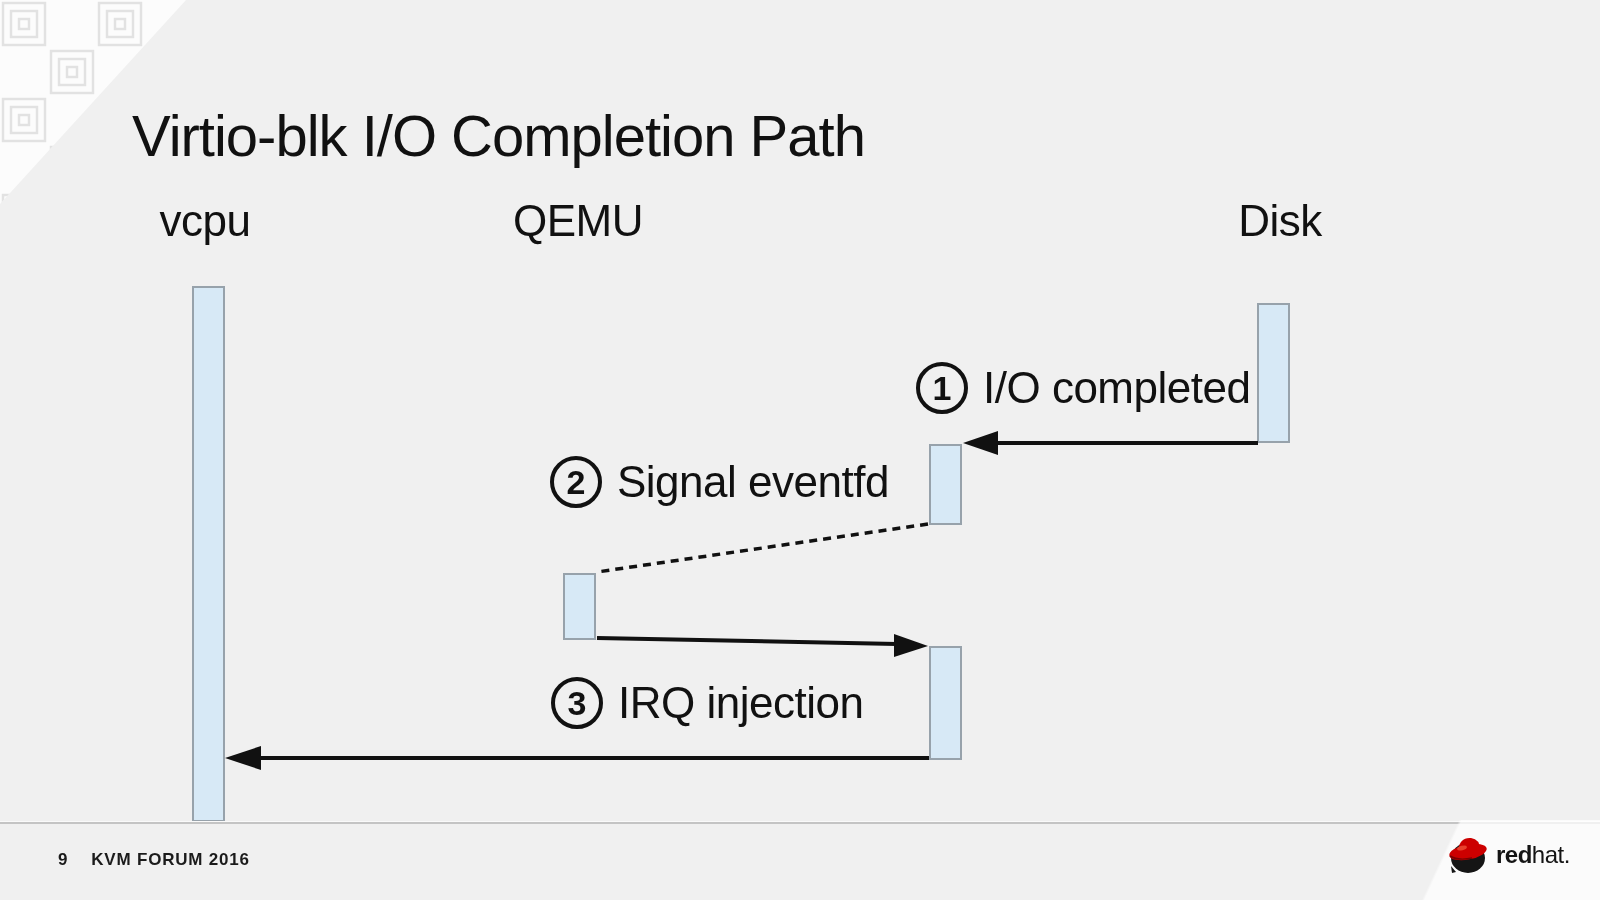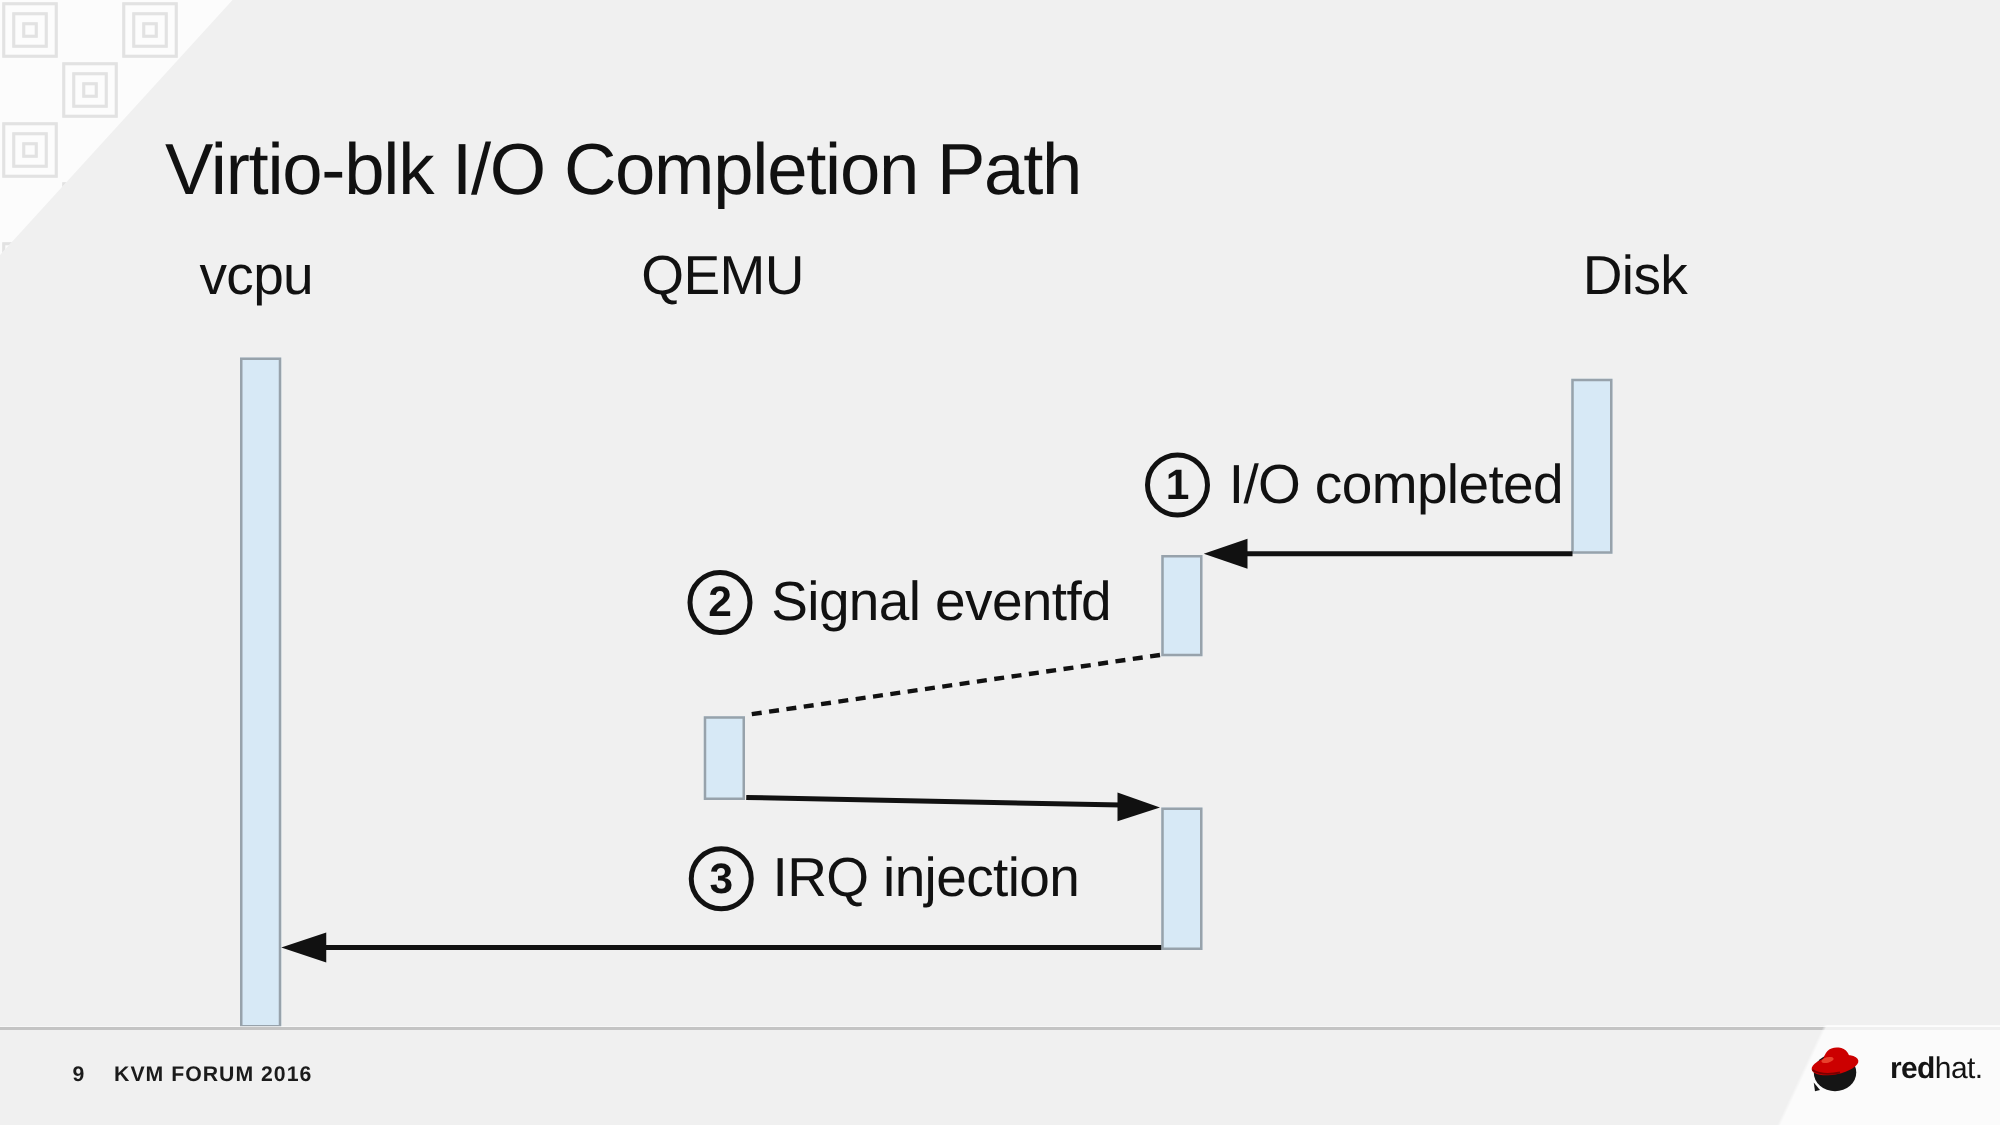--- a/index.html
+++ b/index.html
@@ -65,21 +65,21 @@
   .footer-highlight {
     position:absolute; right:0; bottom:0; width:260px; height:80px;
     background:linear-gradient(115deg, rgba(255,255,255,0) 40%, rgba(255,255,255,0.75) 41%);
   }
   .footer-left {
     position:absolute; left:58px; top:850px; display:flex; gap:23px;
     font-size:17px; font-weight:700; letter-spacing:0.8px; color:#1b1b1b;
   }
   .logo {
     position:absolute; left:1446px; top:834px;
-    display:flex; align-items:center; gap:20px;
+    display:flex; align-items:center; gap:4px;
   }
   .logo-text { font-size:24px; color:#141414; letter-spacing:-0.5px; white-space:nowrap; }
   .logo-text .b { font-weight:700; }
 </style>
 </head>
 <body>
 
 <div class="slide">
 
   <svg class="corner" width="200" height="212">
@@ -101,21 +101,21 @@
     <g clip-path="url(#tri)">
       <rect width="200" height="212" fill="#fcfcfc"></rect>
       <rect width="200" height="212" fill="url(#sq)"></rect>
     </g>
   </svg>
 
   <div class="title">Virtio-blk I/O Completion Path</div>
 
   <div class="actor" style="left:205px;">vcpu</div>
   <div class="actor" style="left:578px;">QEMU</div>
-  <div class="actor" style="left:1308px;">Disk</div>
+  <div class="actor" style="left:1280px;">Disk</div>
 
   <div class="bar bar-vcpu"></div>
   <div class="bar bar-qemu"></div>
   <div class="bar bar-hk1"></div>
   <div class="bar bar-hk2"></div>
   <div class="bar bar-disk"></div>
 
   <svg class="overlay" width="1600" height="900" viewBox="0 0 1600 900">
 
     <g>

